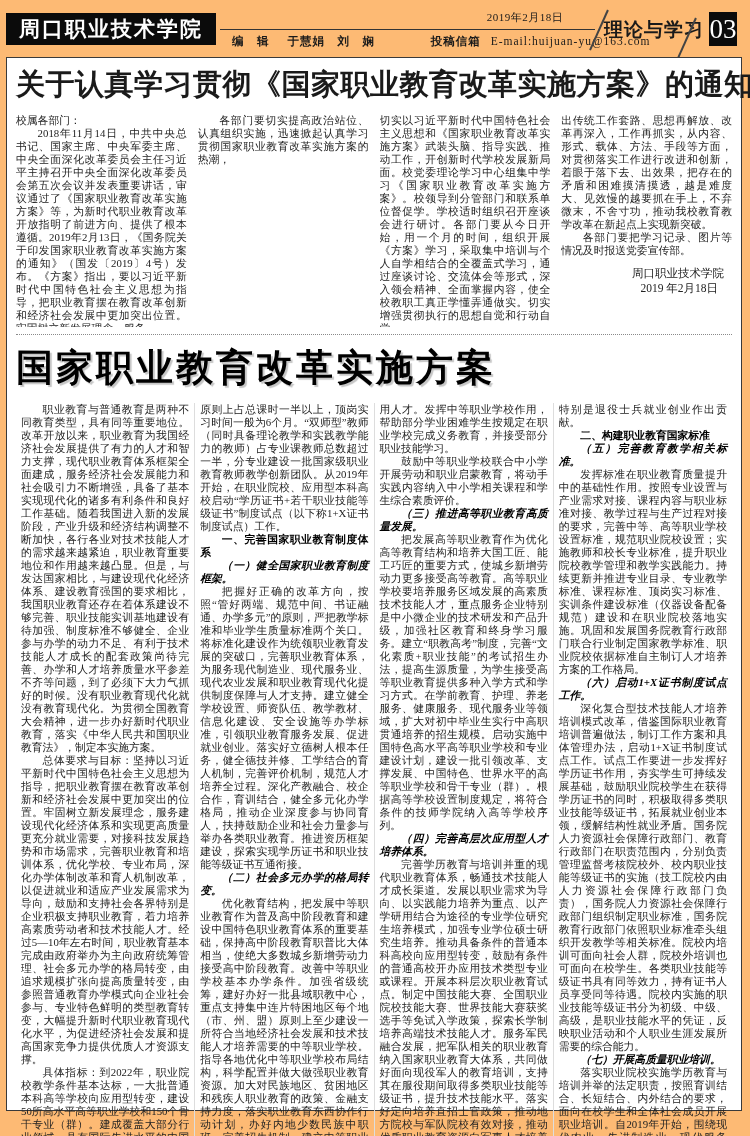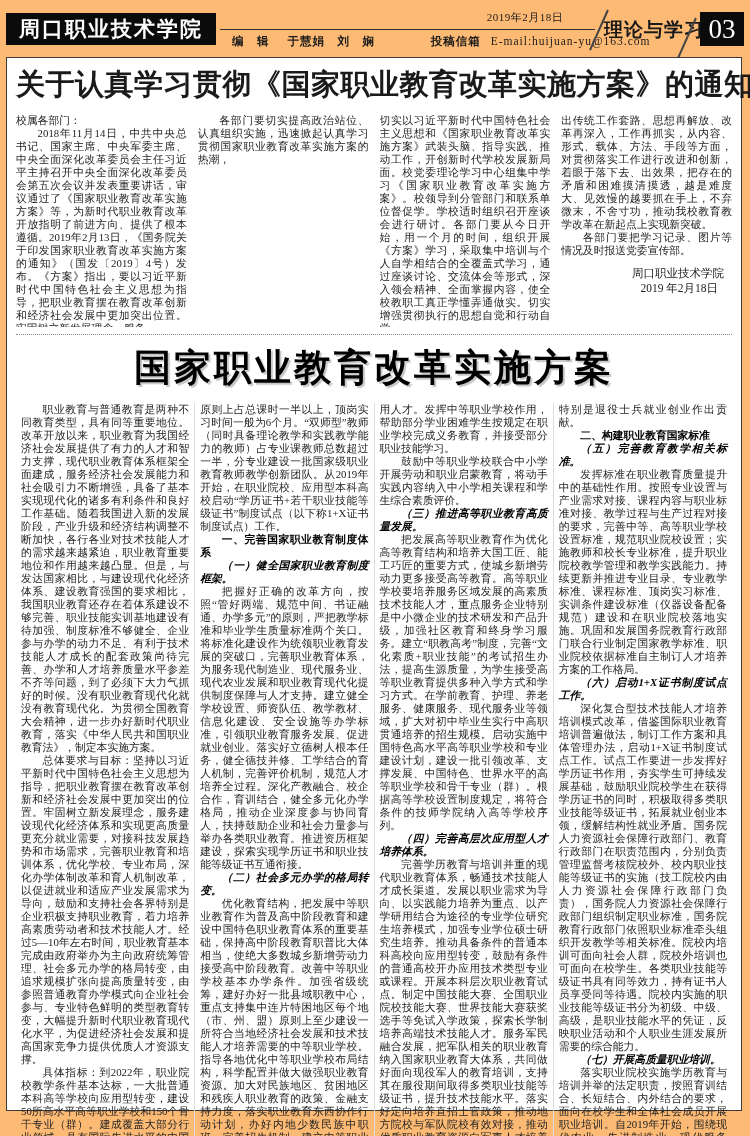--- a/index.html
+++ b/index.html
@@ -16,36 +16,36 @@
   .mast-bottom{position:absolute;left:232px;top:34px;width:500px;font-size:11.5px;letter-spacing:1px;white-space:nowrap;}
   .mast-bottom .lbl{font-weight:bold;}
   .mast-bottom .names{margin-left:14px;font-weight:bold;}
   .mast-bottom .mailbox{margin-left:52px;font-weight:bold;}
   .mast-bottom .email{margin-left:6px;font-weight:normal;font-family:"Liberation Serif",serif;}
   .slash{position:absolute;width:1.5px;height:44px;background:#444;transform:rotate(24deg);}
   .slash1{left:598px;top:8px;}
   .slash2{left:686px;top:16px;}
   .section-title{position:absolute;left:604px;top:17px;width:84px;font-size:19px;font-weight:bold;
     letter-spacing:1px;font-family:"DejaVu Serif",serif;white-space:nowrap;}
-  .page-num-box{position:absolute;right:6px;top:12px;width:44px;height:34px;background:#0b0b0b;color:#fff;
+  .page-num-box{position:absolute;right:13px;top:12px;width:28px;height:34px;background:#0b0b0b;color:#fff;
     display:flex;align-items:center;justify-content:center;font-size:27px;font-family:"Liberation Serif",serif;}
 
   
   .frame{position:absolute;left:6px;top:57px;width:736px;height:1054px;background:#fff;
     border:1px solid #3a3a3a;box-sizing:border-box;padding:0 9px;}
 
   
   .notice-headline{margin-top:7px;text-align:left;font-size:29px;font-weight:bold;letter-spacing:0.5px;
     font-family:"DejaVu Serif",serif;white-space:nowrap;}
   .notice-cols{display:flex;gap:11px;margin-top:9px;height:213px;overflow:hidden;}
   .notice-cols .col{flex:1 1 0;overflow:hidden;}
 
   
   .plan{border-top:1px dotted #8a8a8a;margin-top:7px;}
-  .plan-title{text-align:center;font-size:37px;font-weight:bold;letter-spacing:3px;margin:8px 0 10px 0;
+  .plan-title{text-align:left;font-size:37px;font-weight:bold;letter-spacing:3px;margin:8px 0 10px 0;
     font-family:"Liberation Sans","DejaVu Sans",sans-serif;color:#000;text-shadow:2px 2px 1px #c6c6c6;}
   .plan-cols{display:flex;height:735px;overflow:hidden;}
   .plan-cols .col{flex:1 1 0;overflow:hidden;padding:0 5px;}
   .plan-cols .col + .col{border-left:1px solid #ddd;}
 
   
   .col{font-size:10.8px;line-height:13px;text-align:justify;text-justify:inter-ideograph;color:#222;}
   .blk{text-indent:2em;}
   .blk.salute{text-indent:0;}
   .blk.cont{text-indent:0;}

